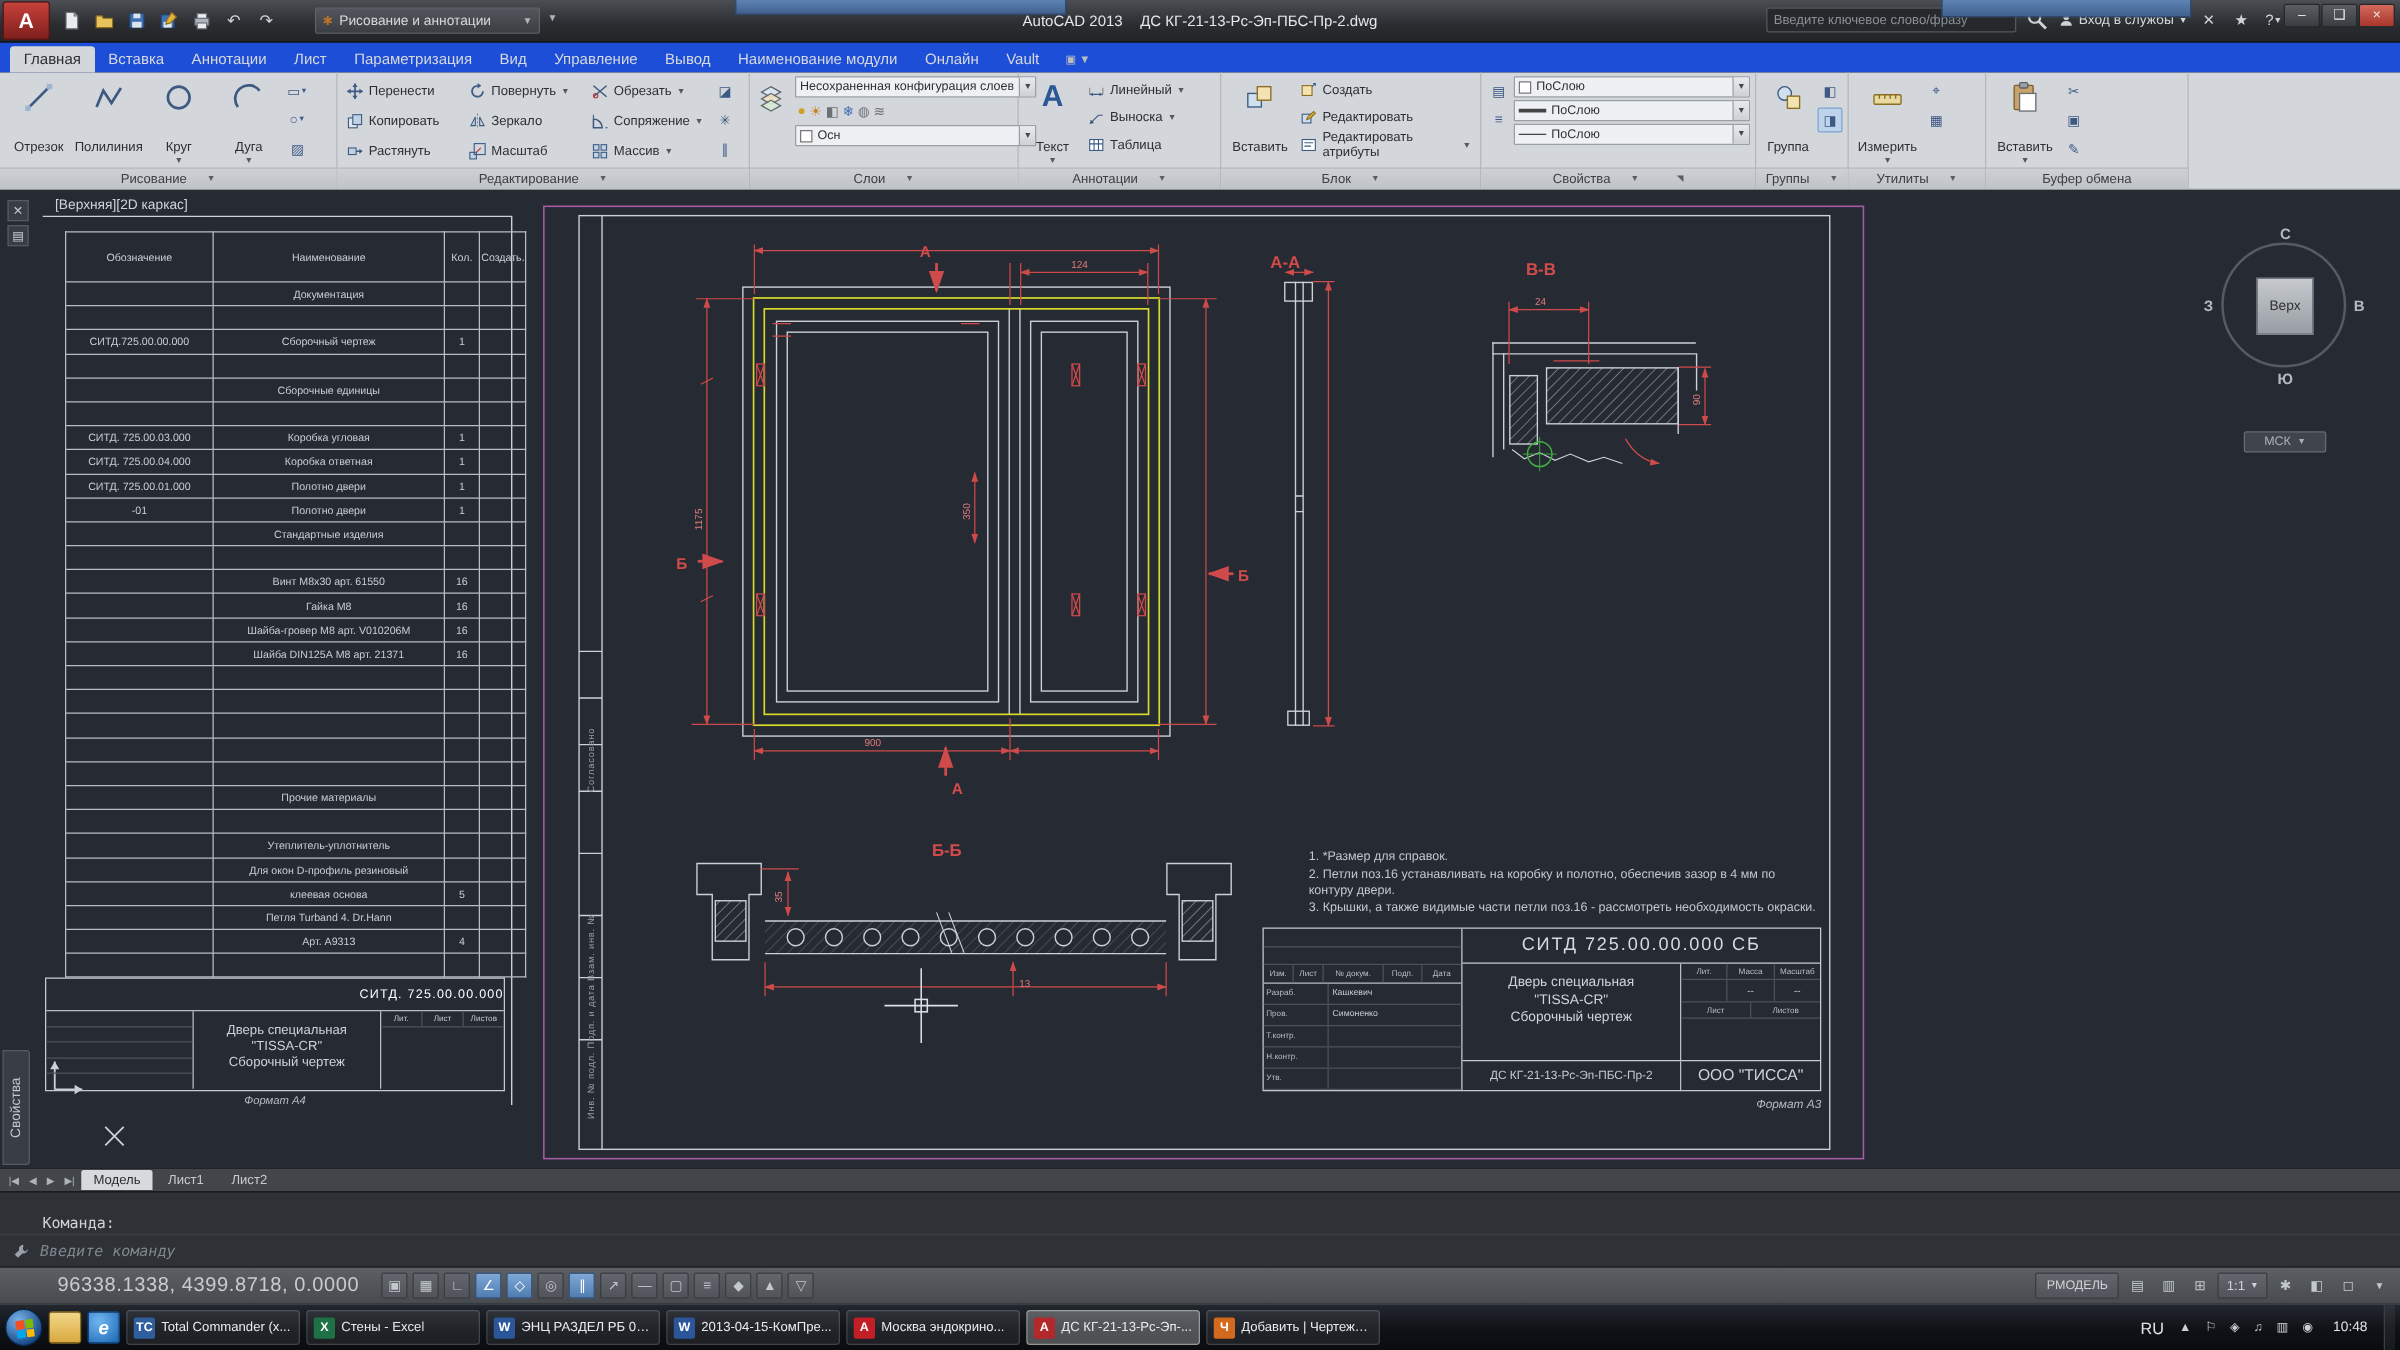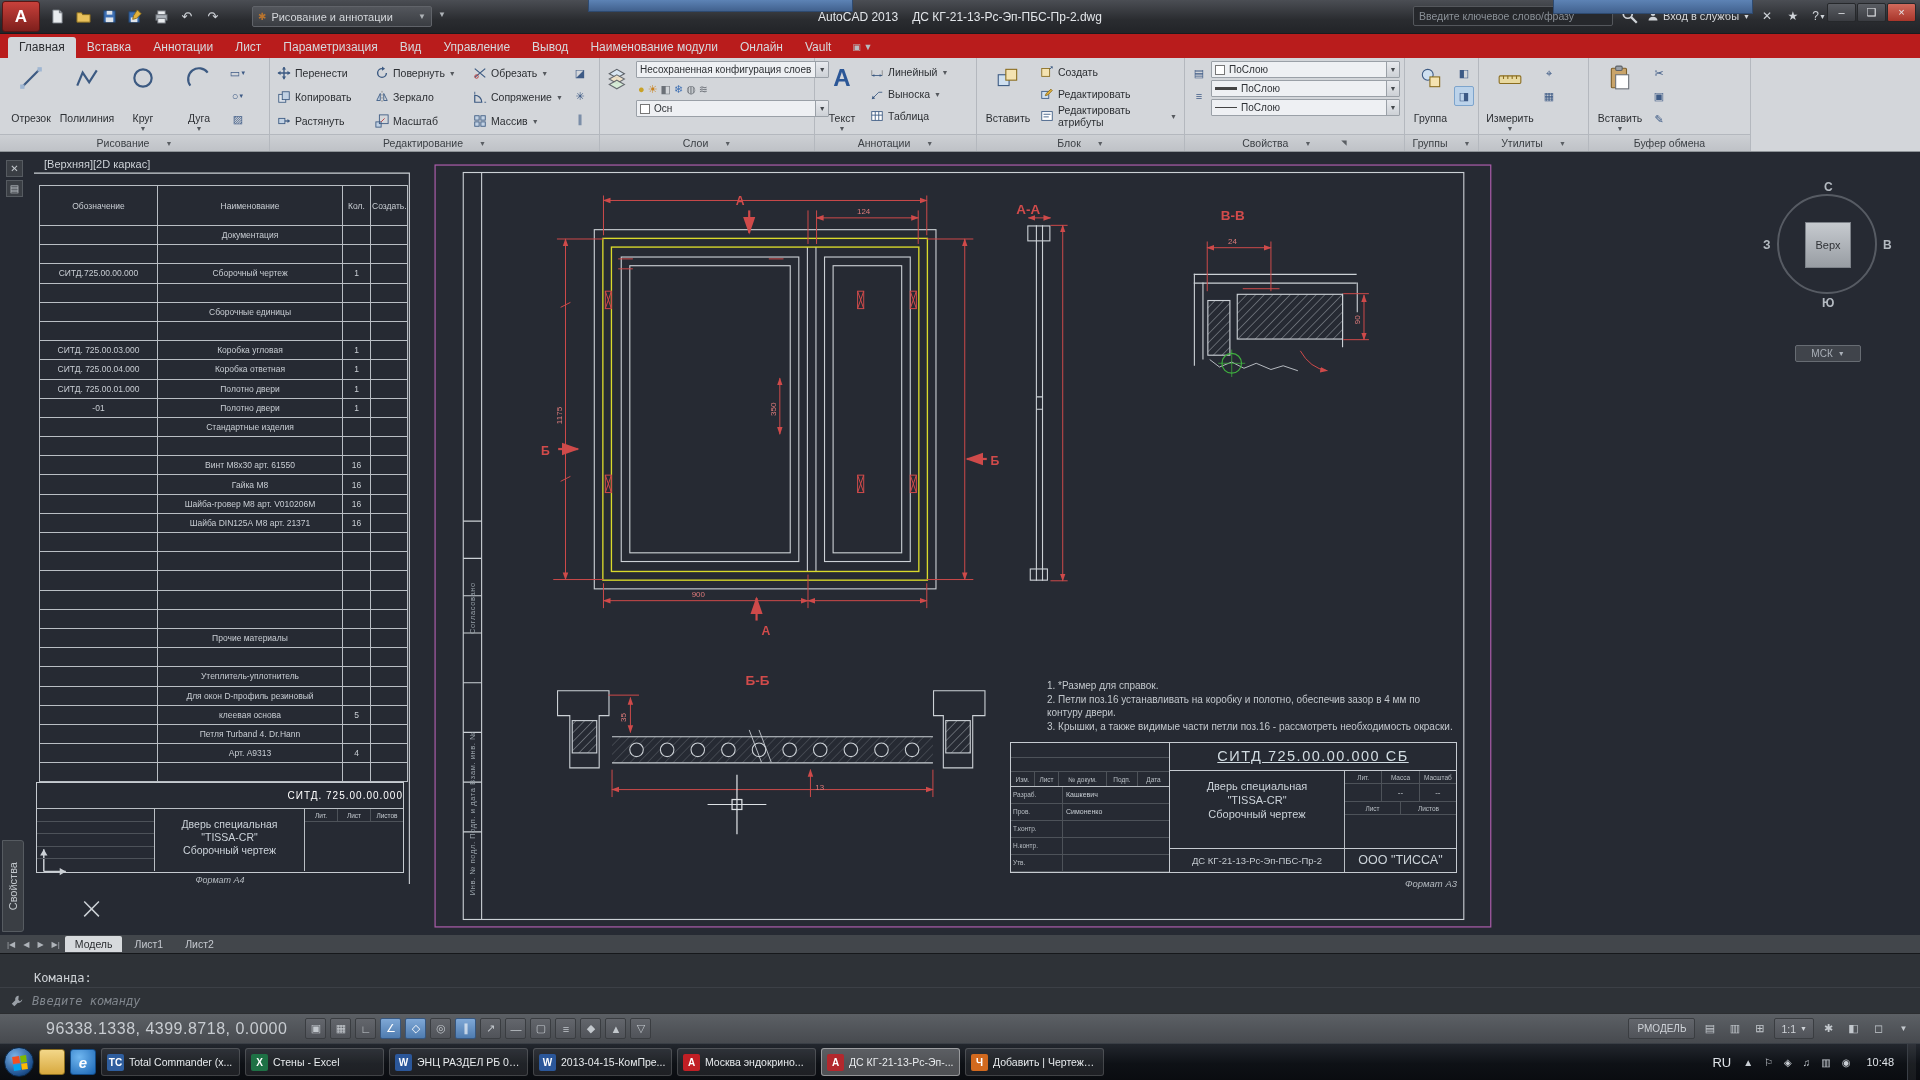--- a/index.html
+++ b/index.html
@@ -29,21 +29,21 @@
   #searchbox .ph { overflow:hidden; white-space:nowrap; }
   .tico16 { width:18px; height:18px; display:flex; align-items:center; justify-content:center; color:#cfd3d8; font-size:12px; }
   #signin { display:flex; align-items:center; gap:4px; font-size:11px; color:#d4d7db; }
   #winbtns { position:absolute; right:4px; top:3px; display:flex; gap:1px; }
   .wbtn { width:29px; height:19px; background:linear-gradient(#5a5d63,#3a3c41); border:1px solid #26282b;
     color:#e8eaee; font-size:11px; text-align:center; line-height:17px; border-radius:2px; }
   .wbtn.close { background:linear-gradient(#d26a5c,#a8352a); }
   .bgwin { position:absolute; top:0; height:12px; background:linear-gradient(#5d83b5,#41618e); border:1px solid #2e4a70; border-top:none; z-index:40; }
 
   
-  #tabsrow { height:24px; background:#b91c1c; display:flex; align-items:flex-end; padding-left:8px; }
+  #tabsrow { height:24px; background:#1d4ed8; display:flex; align-items:flex-end; padding-left:8px; }
   .rtab { height:21px; padding:0 11px; font-size:12px; color:#d6d9dd; line-height:21px; border-radius:3px 3px 0 0; }
   .rtab.active { background:#d3d6da; color:#2b2d30; }
   #tabextra { margin-left:10px; color:#b8bcc1; font-size:9px; line-height:21px; }
 
   
   #ribbon { height:94px; background:#d3d6da; border-bottom:1px solid #8e9398; display:flex; }
   .rpanel { border-right:1px solid #b4b8be; display:flex; flex-direction:column; }
   .rp-body { height:76px; display:flex; padding:3px 4px 1px 4px; gap:2px; }
   .rp-foot { height:17px; background:linear-gradient(#cdd0d4,#bfc2c7); border-top:1px solid #b4b8be;
     font-size:10.5px; color:#3c4045; display:flex; align-items:center; justify-content:center; gap:16px; }
@@ -74,21 +74,21 @@
   #cadsvg { position:absolute; left:34px; top:0; width:1886px; height:783px; }
   #vplabel { position:absolute; left:44px; top:6px; font-size:11px; color:#ced3d8; }
   .palbox { position:absolute; width:17px; height:17px; background:#3a3e44; border:1px solid #565b61;
     color:#c3c8cd; font-size:10px; display:flex; align-items:center; justify-content:center; }
   #propstab { position:absolute; left:2px; top:688px; width:22px; height:92px; background:#3a3e44;
     border:1px solid #565b61; border-radius:0 3px 3px 0; color:#c3c8cd; font-size:11px;
     display:flex; align-items:center; justify-content:center; }
   #propstab span { writing-mode:vertical-rl; transform:rotate(180deg); }
 
   
-  #spec { position:absolute; left:39px; top:33px; width:368px; border-collapse:collapse; table-layout:fixed; }
+  #spec { position:absolute; left:52px; top:33px; width:368px; border-collapse:collapse; table-layout:fixed; }
   #spec td, #spec th { border:1px solid #b9bec4; color:#c9ced4; font-size:8.5px; font-weight:normal;
     text-align:center; overflow:hidden; white-space:nowrap; padding:0 1px; }
   #spec th { height:40px; }
   #spec td { height:19.2px; }
   #spec tr.sec td:nth-child(2) { }
 
   
   #a4stamp { position:absolute; left:36px; top:630px; width:368px; height:91px; border:1.5px solid #c6cbd1; color:#c3c9cf; }
   #a4doc { height:26px; border-bottom:1px solid #b9bec4; text-align:right; font-size:10px; line-height:25px;
     color:#ffffff; letter-spacing:1px; }
@@ -109,21 +109,21 @@
     display:flex; color:#b9bfc5; }
   #st-left { width:159px; border-right:1px solid #c6cbd1; display:flex; flex-direction:column; font-size:6.5px; }
   #st-left .fr { height:16px; border-bottom:1px solid #4d5259; }
   #st-left .hr { height:15px; border-bottom:1px solid #b9bec4; display:flex; }
   #st-left .hr div { border-right:1px solid #4d5259; text-align:center; line-height:15px; }
   #st-left .dr { flex:1; border-bottom:1px solid #4d5259; display:flex; }
   #st-left .dr .l { width:52px; border-right:1px solid #4d5259; padding-left:2px; line-height:16px; }
   #st-left .dr .v { flex:1; color:#c8ced4; font-size:7px; line-height:16px; padding-left:3px; }
   #st-right { flex:1; display:flex; flex-direction:column; }
   #st-doc { height:28px; border-bottom:1px solid #c6cbd1; text-align:center; font-size:14.5px; line-height:27px;
-    color:#d2dce2; letter-spacing:1.5px;text-decoration:underline; }
+    color:#d2dce2; letter-spacing:1.5px; }
   #st-mid { flex:1; display:flex; }
   #st-name { width:175px; border-right:1px solid #b9bec4; text-align:center; font-size:11px; line-height:14px;
     color:#ccd3da; padding-top:8px; }
   #st-props { flex:1; display:flex; flex-direction:column; font-size:6.5px; }
   #st-props .ph3 { display:flex; height:13px; border-bottom:1px solid #4d5259; }
   #st-props .ph3 div { flex:1; border-right:1px solid #4d5259; text-align:center; line-height:13px; }
   #st-props .pv3 { display:flex; height:18px; border-bottom:1px solid #4d5259; }
   #st-props .pv3 div { flex:1; border-right:1px solid #4d5259; text-align:center; line-height:18px; font-size:8px; color:#c8ced4; }
   #st-props .ps { display:flex; height:13px; border-bottom:1px solid #4d5259; }
   #st-props .ps div { flex:1; border-right:1px solid #4d5259; text-align:center; line-height:13px; }

